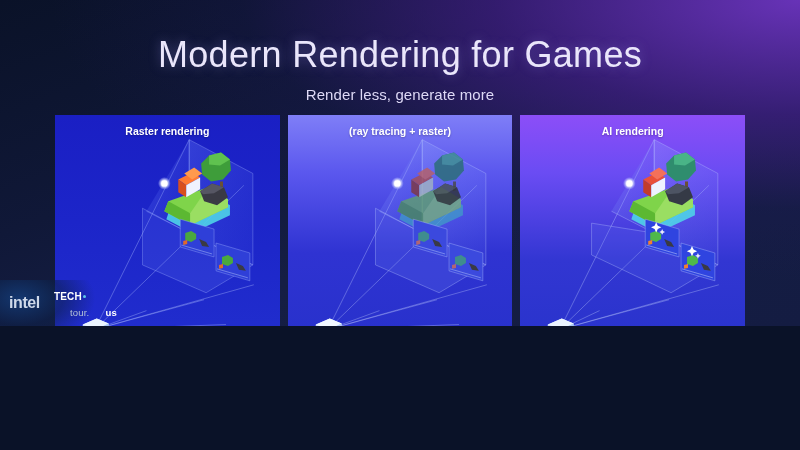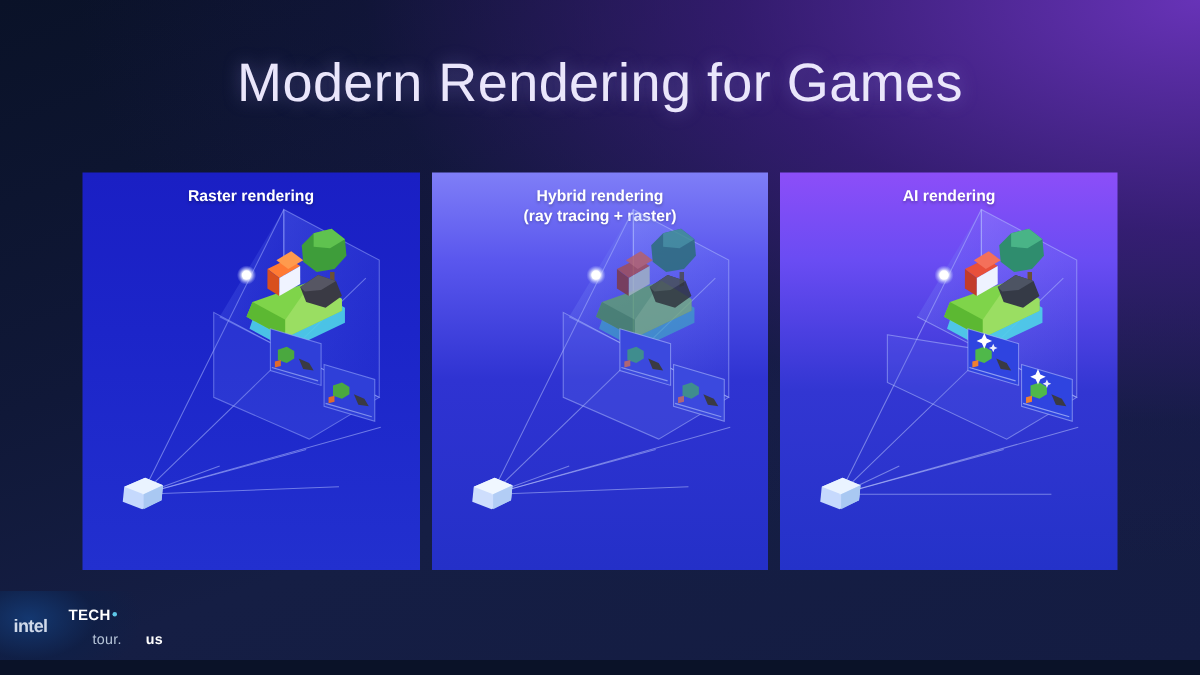--- a/index.html
+++ b/index.html
@@ -2,21 +2,21 @@
 <html><head>
 <meta charset="utf-8">
 <style>
   html,body{margin:0;padding:0;}
   body{
     width:800px;height:450px;overflow:hidden;
     font-family:"Liberation Sans", sans-serif;
     background:#0a1228;
   }
   #slide{
-    position:relative;width:800px;height:440px;overflow:hidden;
+    position:relative;width:800px;height:326px;overflow:hidden;
     background:
       radial-gradient(120% 110% at 100% 0%, rgba(108,52,190,0.95) 0%, rgba(70,30,140,0.65) 32%, rgba(30,24,86,0.25) 58%, rgba(10,18,40,0) 78%),
       linear-gradient(160deg,#0a1228 0%, #101838 38%, #151e44 62%, #141c42 100%);
   }
   
   #title{
     position:absolute;left:0;right:0;top:34px;text-align:center;
     font-size:36px;font-weight:300;letter-spacing:0.3px;
     color:#eae6fb;text-shadow:0 0 12px rgba(170,160,255,.35);
   }
@@ -37,36 +37,37 @@
   }
   .panel-head .ln{display:block;}
   .scene{position:absolute;left:0;top:0;width:100%;height:100%;}
   
   #logo{
     position:absolute;left:0;bottom:0;width:108px;height:46px;
     background:radial-gradient(90% 130% at 18% 40%, rgba(20,60,120,.85) 0%, rgba(12,32,72,.55) 45%, rgba(10,18,40,0) 78%);
     display:flex;align-items:center;gap:7px;padding-left:9px;box-sizing:border-box;
   }
   #logo .intel{
-    color:#cfd9ea;font-size:12px;font-weight:700;letter-spacing:-.4px;
+    color:#cfd9ea;font-size:16px;font-weight:700;letter-spacing:-.4px;
     font-family:"Liberation Sans", sans-serif;
   }
   #logo .sep{width:1px;height:17px;background:rgba(190,205,225,.45);}
   #logo .tt{line-height:1;}
   #logo .tech{color:#ffffff;font-size:10px;font-weight:700;letter-spacing:.2px;}
   #logo .dot{display:inline-block;width:3px;height:3px;background:#5ec8e8;border-radius:50%;vertical-align:2px;margin-left:1px;}
   #logo .tour{color:#b6c4d8;font-size:9.5px;font-weight:400;letter-spacing:.2px;padding-left:16px;}
   #logo .us{color:#ffffff;font-weight:700;margin-top:13px;}
 </style>
 </head>
 <body>
 
 <div id="slide">
 
   <div id="title">Modern Rendering for Games</div>
+  <div id="subtitle">Render less, generate more</div>
 
   <div id="panels">
 
     <div class="panel p1">
       <div class="panel-head">
         <span class="ln">Raster rendering</span>
       </div>
       <svg class="scene" viewBox="0 0 226 265">
         <defs>
           <linearGradient id="fr1" x1="0" y1="0" x2="1" y2="1">
@@ -141,21 +142,20 @@
         <g>
           <path d="M28 210 l14 -6 12 5 -1 10 -13 6 -13 -5 z" fill="#cfe3ff" opacity=".95"></path>
           <path d="M28 210 l14 -6 12 5 -13 6 z" fill="#eaf3ff"></path>
           <path d="M41 215 l13 -6 -1 10 -12 6 z" fill="#a9c8f2"></path>
         </g>
       </svg>
     </div>
 
     <div class="panel p2">
       <div class="panel-head">
-        <span class="ln">Hybrid rendering</span>
         <span class="ln">(ray tracing + raster)</span>
       </div>
       <svg class="scene" viewBox="0 0 226 265">
         <defs>
           <linearGradient id="fr2" x1="0" y1="0" x2="1" y2="1">
             <stop offset="0" stop-color="#8fa0ff" stop-opacity=".32"></stop>
             <stop offset="1" stop-color="#5566ee" stop-opacity=".12"></stop>
           </linearGradient>
           <radialGradient id="lg2" cx="50%" cy="50%" r="50%">
             <stop offset="0" stop-color="#ffffff"></stop>

